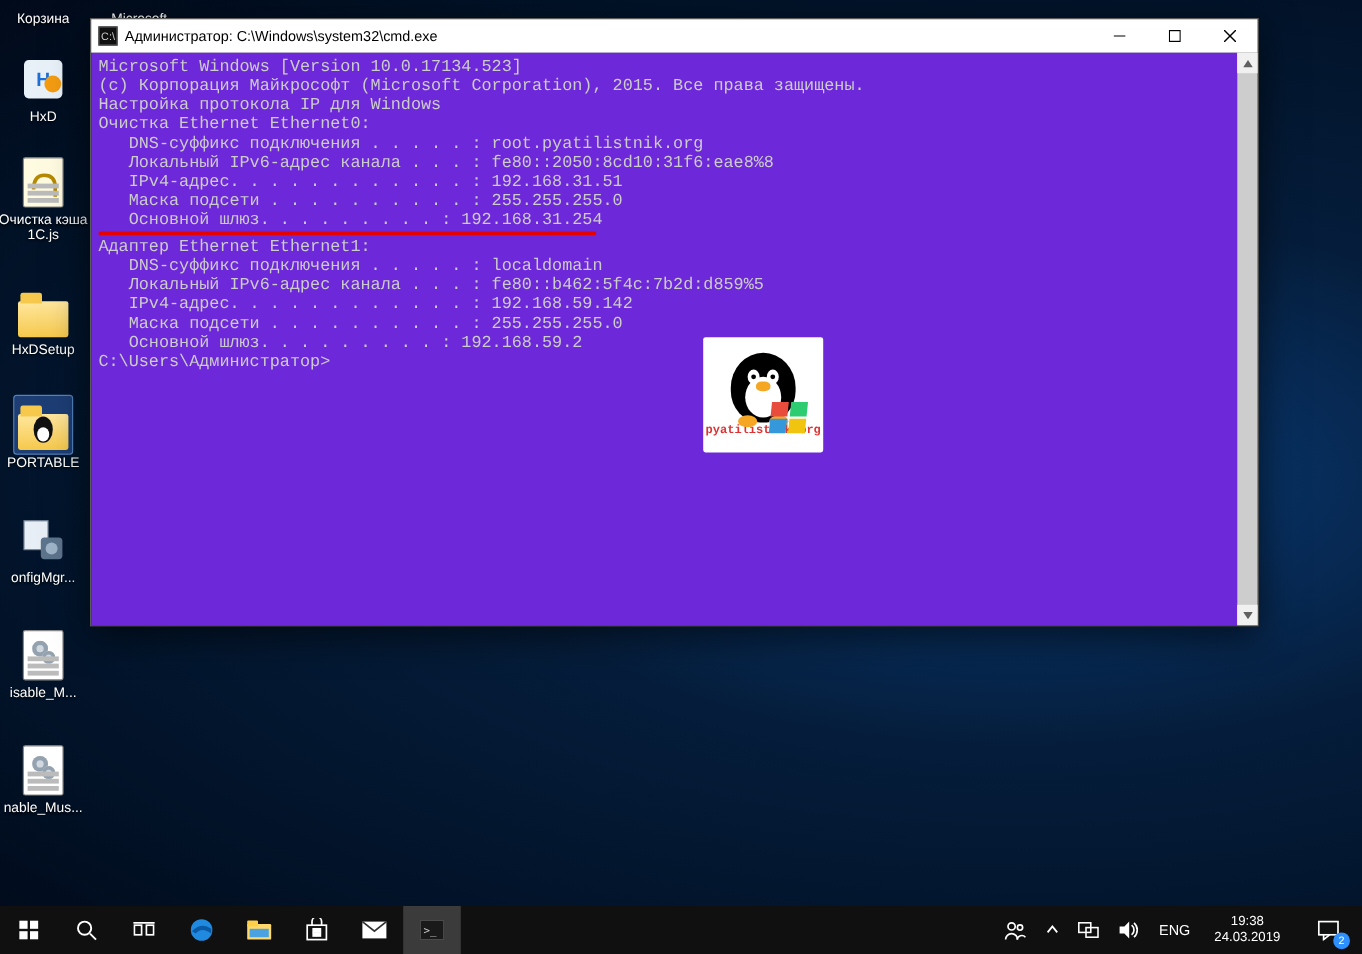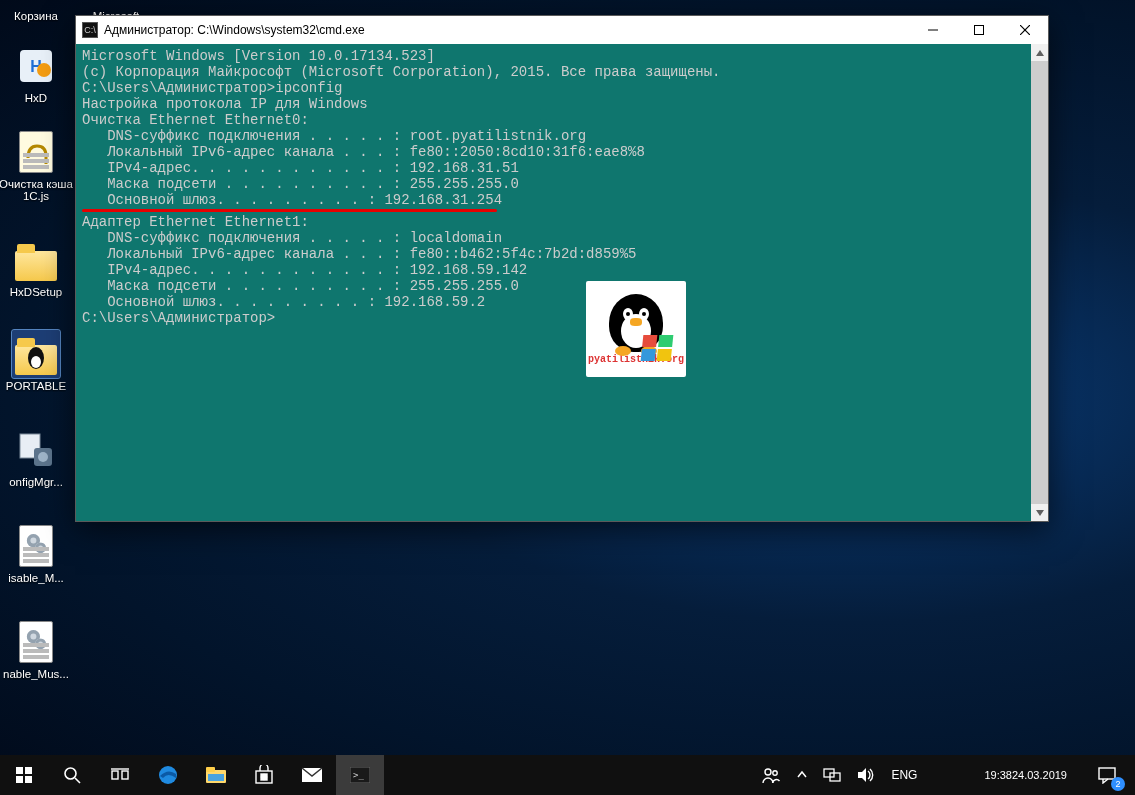--- a/index.html
+++ b/index.html
@@ -24,21 +24,21 @@
   .folder-ico::before { content:""; position:absolute; top:-7px; left:2px; width:18px; height:9px; background:#f6c94c; border-radius:2px 2px 0 0; }
 
   
   .cmd-window { position: absolute; left: 75px; top: 15px; width: 974px; height: 507px; background: #000; border: 1px solid #5a5a5a; box-shadow: 0 8px 30px rgba(0,0,0,.6); }
   .titlebar { height: 28px; background: #fff; display: flex; align-items: center; font-size: 12px; color: #000; }
   .titlebar .app-ico { width: 16px; height: 16px; margin: 0 6px; background: #111; border:1px solid #555; display:flex; align-items:center; justify-content:center; font-size:9px; color:#ccc;}
   .titlebar .title-text { flex: 1; }
   .winbtn { width: 46px; height: 28px; display: flex; align-items: center; justify-content: center; cursor: pointer; }
   .winbtn svg { width: 10px; height: 10px; }
 
-  .cmd-body { position: absolute; top:28px; left:0; right:17px; bottom:0; background:#0f766e; padding: 4px 6px; font-family: Consolas, "Courier New", monospace; font-size: 14px; color: #ccc; overflow: hidden; }
+  .cmd-body { position: absolute; top:28px; left:0; right:17px; bottom:0; background:#6d28d9; padding: 4px 6px; font-family: Consolas, "Courier New", monospace; font-size: 14px; color: #ccc; overflow: hidden; }
   .cmd-body .ln { white-space: pre; line-height: 16px; }
   .scrollbar { position: absolute; top:28px; right:0; bottom:0; width:17px; background:#f0f0f0; }
   .scrollbar .thumb { width:100%; height:100%; background:#cdcdcd; }
   .scroll-arrow { width:17px; height:17px; display:flex; align-items:center; justify-content:center; background:#f0f0f0; position:absolute; left:0; }
   .scroll-arrow.up{top:0;} .scroll-arrow.dn{bottom:0;}
 
   .red-underline { height: 3px; background: #e60000; border-radius: 2px; margin-top:1px; margin-bottom:2px; width: 415px; }
 
   .overlay-logo { position:absolute; left:510px; top:237px; width:100px; height:96px; background:#fff; border-radius:2px; display:flex; flex-direction:column; align-items:center; justify-content:center; }
   .overlay-logo .penguin { width:54px; height:58px; position:relative; }
@@ -55,21 +55,21 @@
   .winflag div:nth-child(3){background:#3498db;} .winflag div:nth-child(4){background:#f1c40f;}
   .overlay-logo .cap { font-size:10px; color:#d33; font-weight:bold; margin-top:2px; }
 
   
   .taskbar { position: absolute; left:0; right:0; bottom:0; height:40px; background:#101010; display:flex; align-items:center; color:#fff; }
   .tb-btn { width:48px; height:40px; display:flex; align-items:center; justify-content:center; cursor:pointer; }
   .tb-btn.active { background: rgba(255,255,255,.18); }
   .tb-sep { flex:1; }
   .tray { display:flex; align-items:center; gap:8px; padding-right:4px; }
   .tray .t-item { display:flex; align-items:center; justify-content:center; height:28px; padding:0 4px; cursor:pointer; }
-  .clock { display:flex; flex-direction:row; align-items:center; justify-content:flex-end; font-size:11px; line-height:13px; padding:0 8px; cursor:pointer;margin-left:47px; }
+  .clock { display:flex; flex-direction:column; align-items:center; justify-content:flex-end; font-size:11px; line-height:13px; padding:0 8px; cursor:pointer; }
   .action { width:48px; height:40px; display:flex; align-items:center; justify-content:center; position:relative; cursor:pointer; }
   .action .badge { position:absolute; bottom:4px; right:6px; background:#2e8fff; color:#fff; font-size:9px; width:14px; height:14px; border-radius:50%; display:flex; align-items:center; justify-content:center; }
 
 </style>
 </head>
 <body>
 
 <div class="desktop">
 
   <div class="desk-icon" style="left:-2px; top:-40px;">
@@ -171,21 +171,20 @@
           <line x1="0" y1="0" x2="10" y2="10" stroke="#000" stroke-width="1.2"></line>
           <line x1="10" y1="0" x2="0" y2="10" stroke="#000" stroke-width="1.2"></line>
         </svg>
       </div>
   </div>
 
   <div class="cmd-body">
     <div class="ln">Microsoft Windows [Version 10.0.17134.523]</div>
     <div class="ln">(c) Корпорация Майкрософт (Microsoft Corporation), 2015. Все права защищены.</div>
     <div class="ln"></div>
-    <div class="ln">C:\Users\Администратор&gt;ipconfig</div>
     <div class="ln"></div>
     <div class="ln">Настройка протокола IP для Windows</div>
     <div class="ln"></div>
     <div class="ln"></div>
     <div class="ln">Очистка Ethernet Ethernet0:</div>
     <div class="ln"></div>
     <div class="ln">   DNS-суффикс подключения . . . . . : root.pyatilistnik.org</div>
     <div class="ln">   Локальный IPv6-адрес канала . . . : fe80::2050:8cd10:31f6:eae8%8</div>
     <div class="ln">   IPv4-адрес. . . . . . . . . . . . : 192.168.31.51</div>
     <div class="ln">   Маска подсети . . . . . . . . . . : 255.255.255.0</div>

